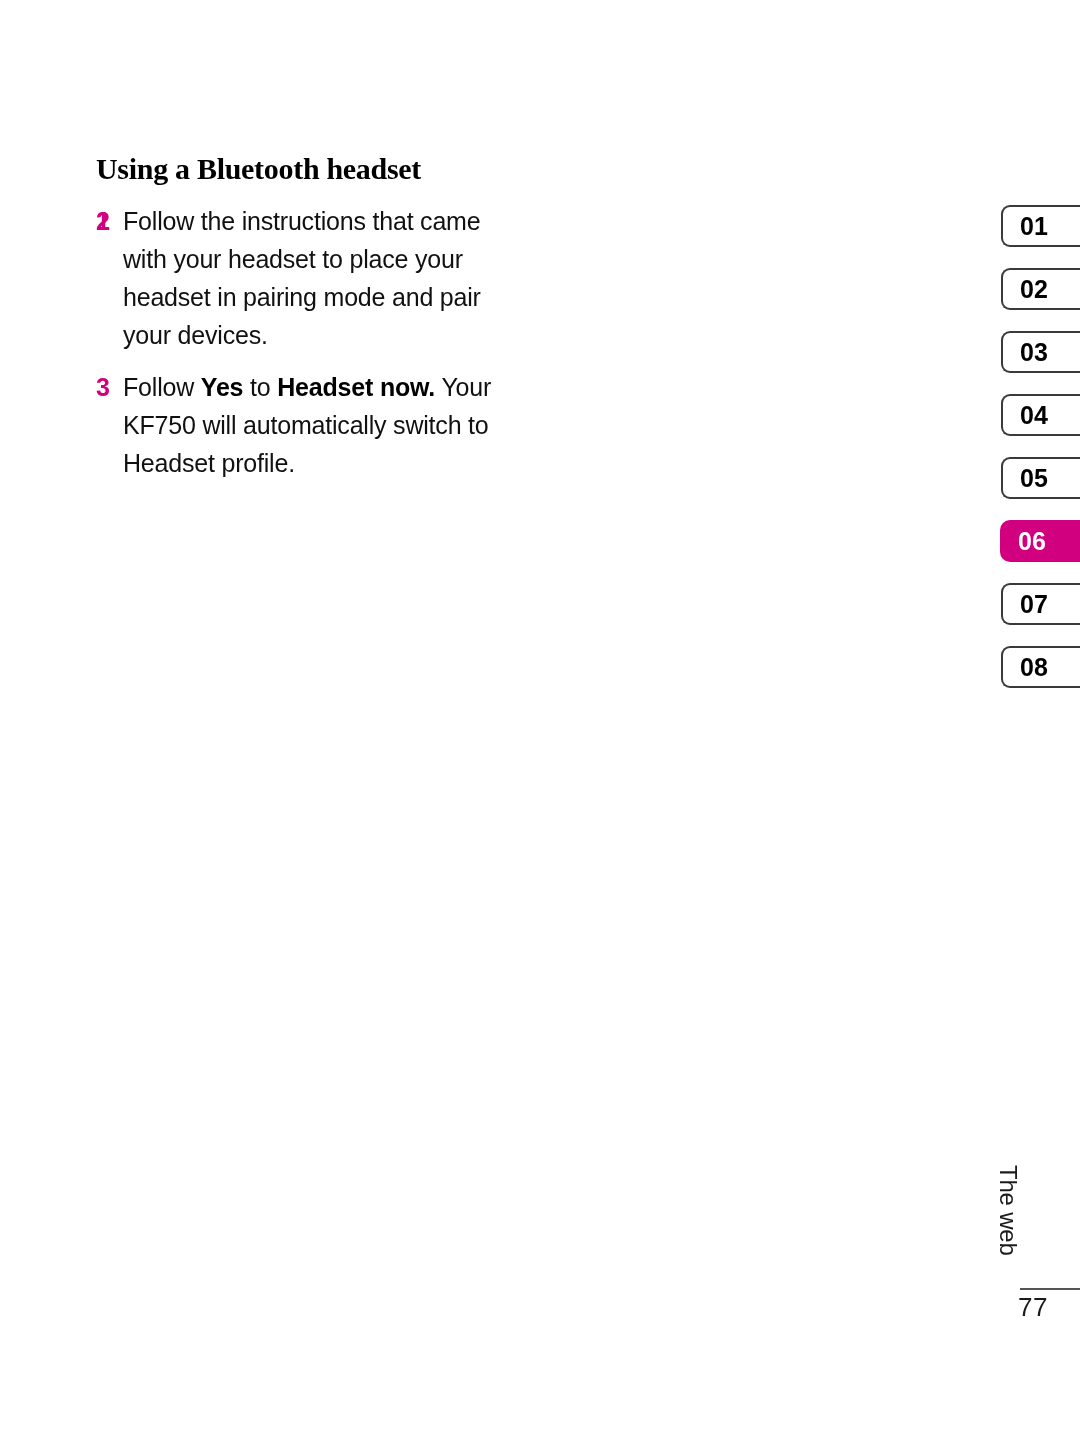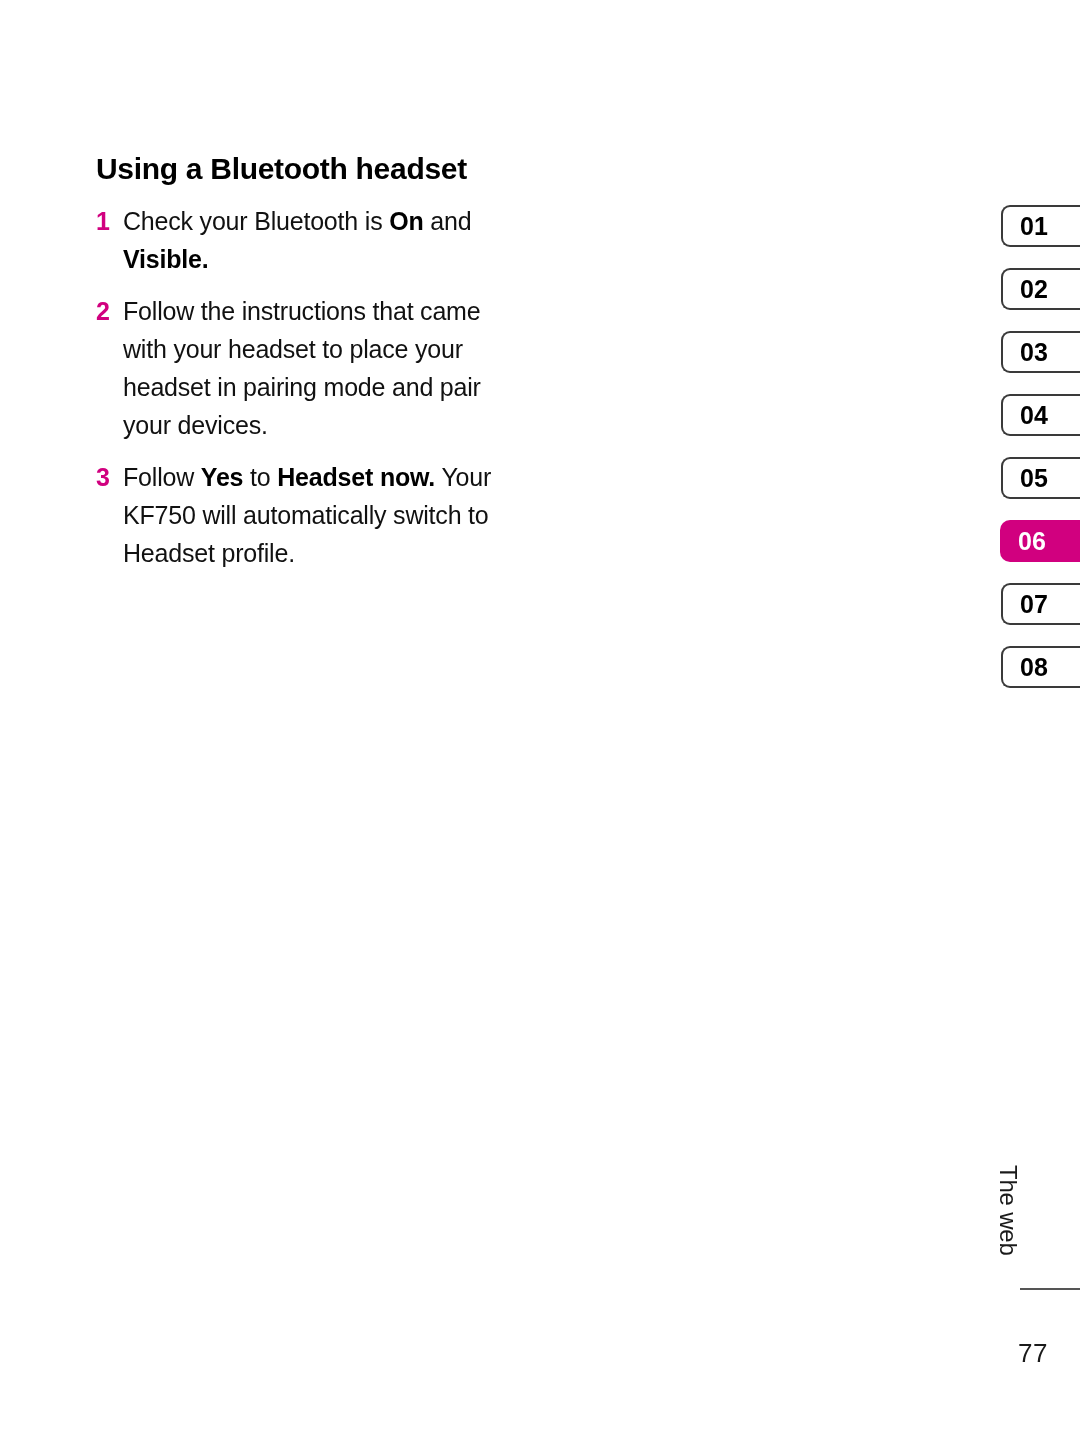--- a/index.html
+++ b/index.html
@@ -26,20 +26,21 @@
     top: 152px;
     width: 420px;
   }
   .heading {
     font-size: 30px;
     font-weight: bold;
     color: #000000;
     letter-spacing: -0.3px;
     line-height: 1.12;
     margin: 0 0 16px 0;
+    font-family: Liberation Serif, serif;
   }
   .steps {
     margin: 0;
     padding: 0;
     list-style: none;
   }
   .step {
     position: relative;
     padding-left: 27px;
     margin-bottom: 14px;
@@ -112,40 +113,37 @@
     position: absolute;
     left: 1020px;
     top: 1288px;
     width: 60px;
     height: 2px;
     background: #555555;
   }
   .page-number {
     position: absolute;
     left: 1018px;
-    top: 1338px;
+    top: 1292px;
     font-size: 26px;
     color: #1a1a1a;
     letter-spacing: 0.5px;
   }
 </style>
 </head>
 <body>
 
 <div class="page">
 
   <div class="content">
     <h1 class="heading">Using a Bluetooth headset</h1>
 
     <ol class="steps">
       <li class="step">
         <span class="step-num" style="color: rgb(209, 0, 127);">1</span>
-        <span class="step-text">
-          <span>Check your Bluetooth is </span><b>On</b><span> and </span><b>Visible.</b>
-        </span>
       </li>
 
       <li class="step">
         <span class="step-num" style="color: rgb(209, 0, 127);">2</span>
         <span class="step-text">
           <span>Follow the instructions that came with your headset to place your headset in pairing mode and pair your devices.</span>
         </span>
       </li>
 
       <li class="step">

